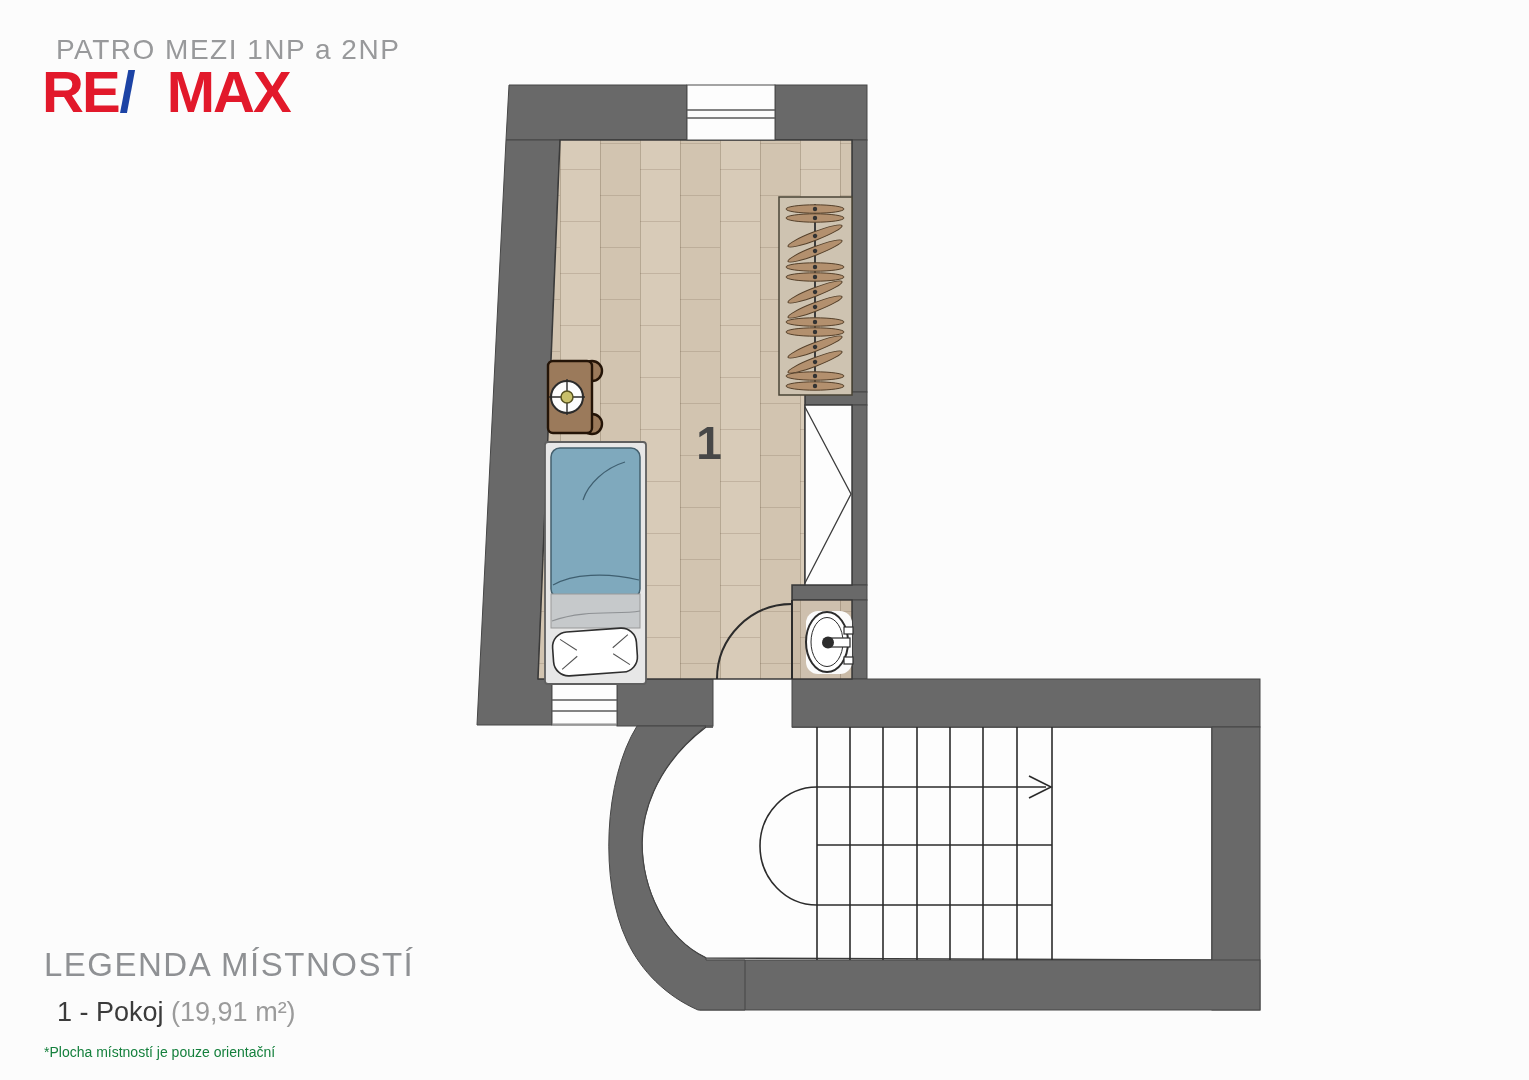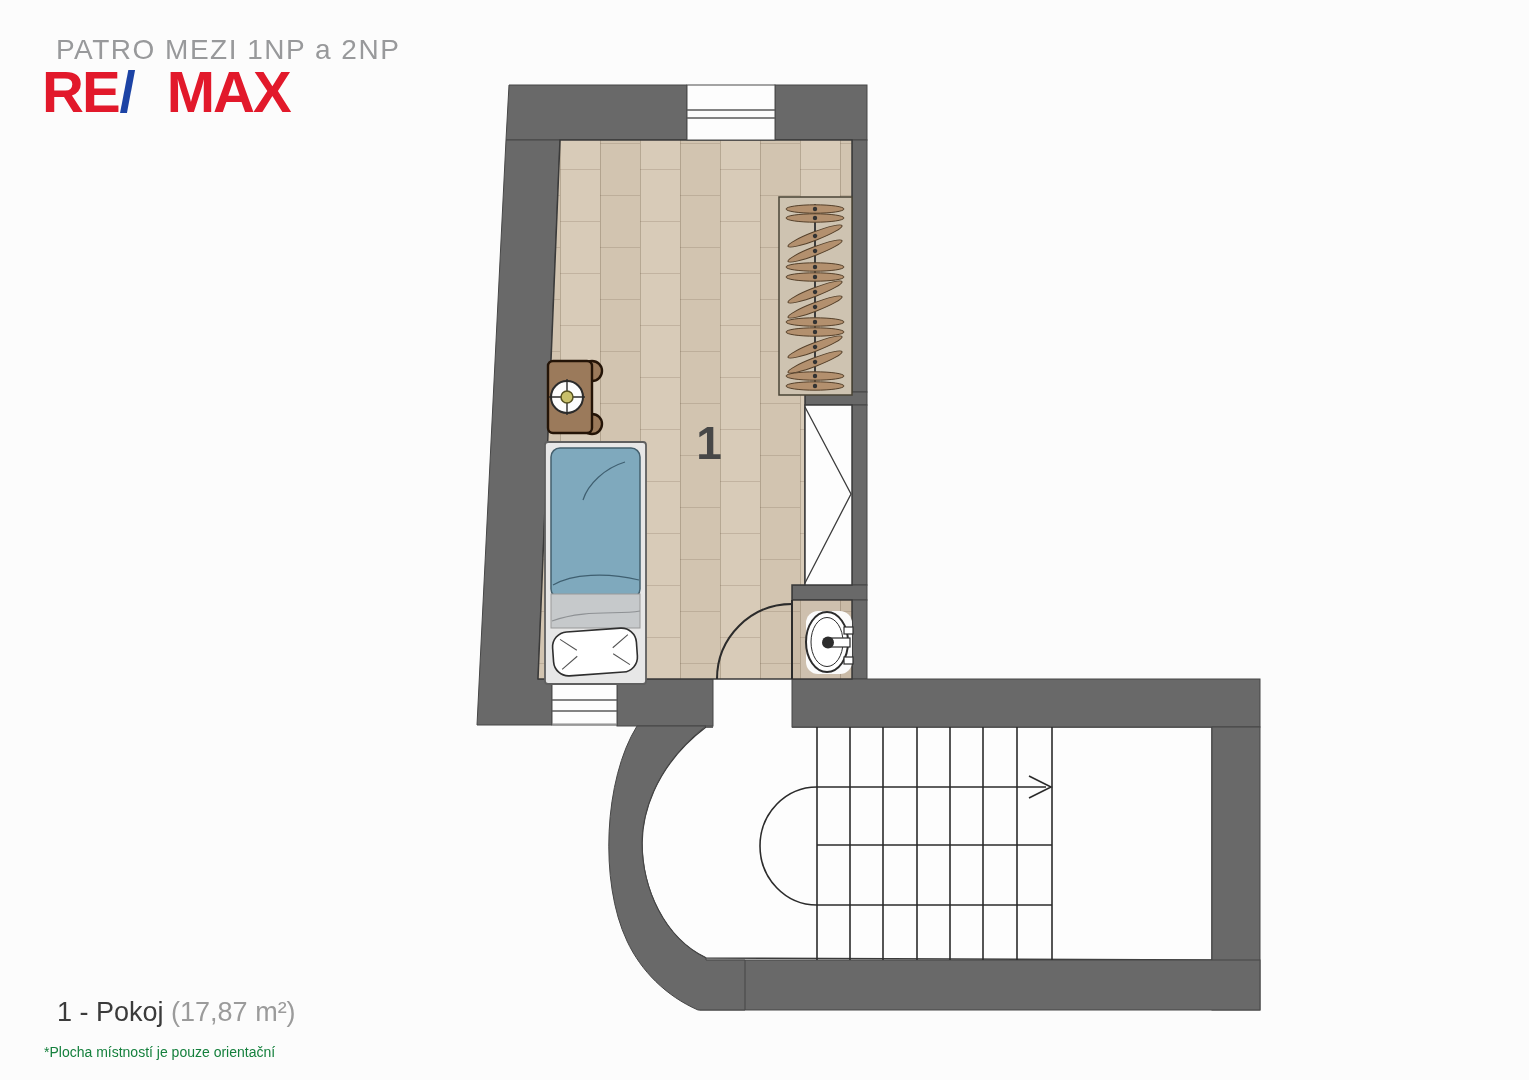--- a/index.html
+++ b/index.html
@@ -220,16 +220,17 @@
         </g>
       <line x1="817" y1="845" x2="1052" y2="845"></line>
       <line x1="817" y1="905" x2="1052" y2="905"></line>
       <path d="M817,905 A57,59 0 0 1 817,787 L1046,787"></path>
       <path d="M1029,776 L1051,787 L1029,798"></path>
     </g>
 
     <text class="room-num" x="709" y="459">1</text>
   </svg>
 
-  <div class="legend-item"><span class="lbl">1 - Pokoj</span> <span>(17,87 m²)</span></div>
+  <div class="legend-title">LEGENDA MÍSTNOSTÍ</div>
+  <div class="legend-item"><span class="lbl">1 - Pokoj</span> <span>(19,91 m²)</span></div>
   <div class="footnote">*Plocha místností je pouze orientační</div>
 
 </div>
 
 </body></html>

